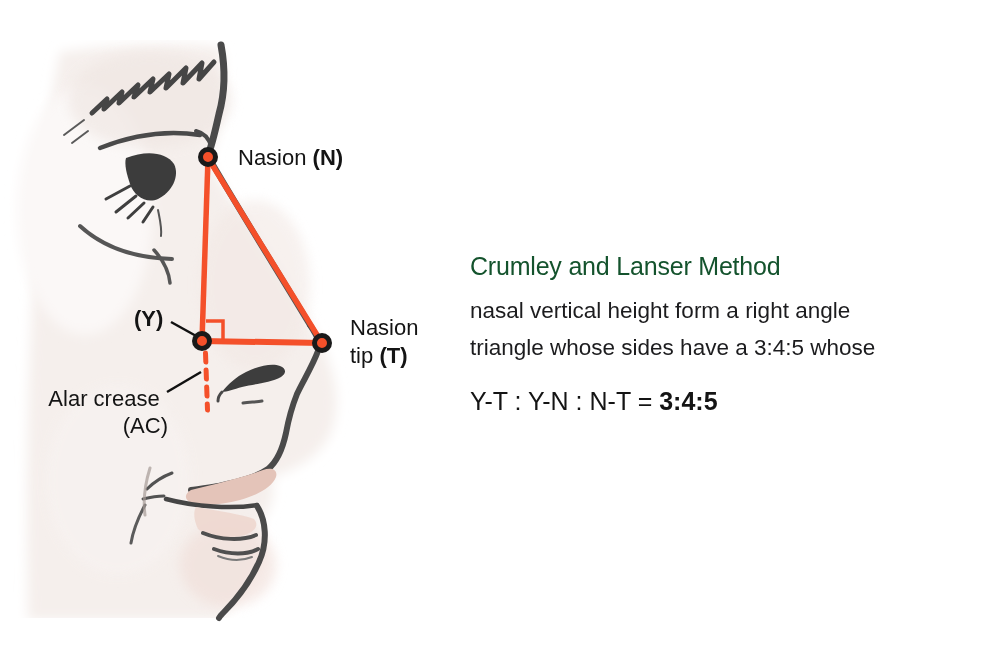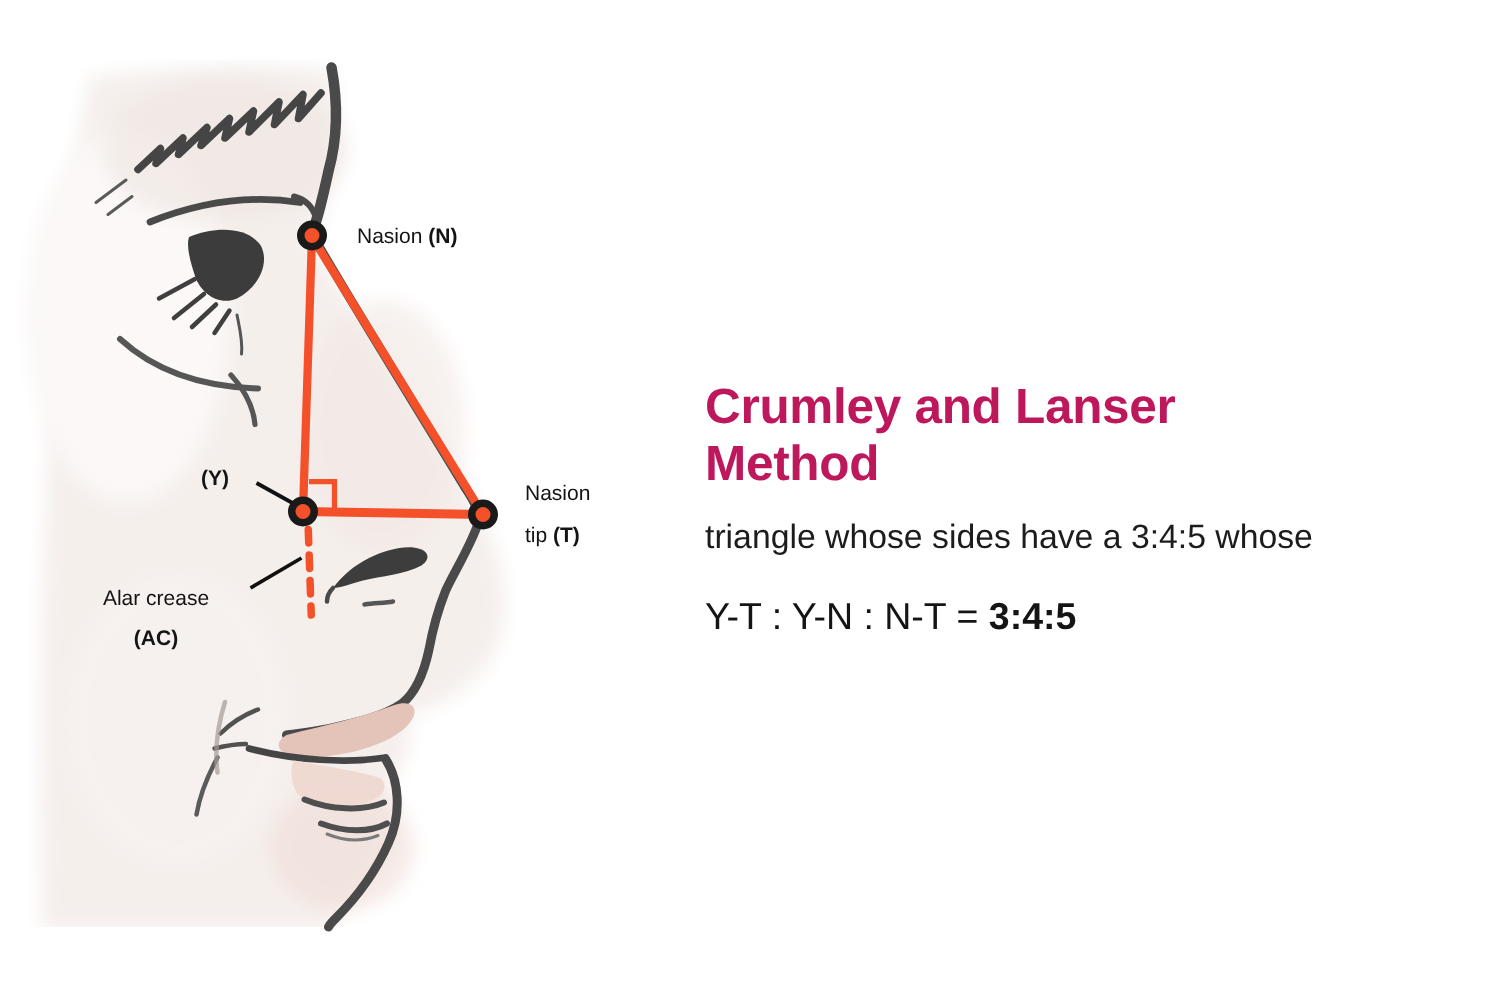--- a/index.html
+++ b/index.html
@@ -1,29 +1,29 @@
 <!DOCTYPE html>
 <html><head>
 <meta charset="utf-8">
 <style>
   html,body{margin:0;padding:0;background:#fff;}
   .canvas{
     position:relative;width:1000px;height:668px;background:#ffffff;overflow:hidden;
     font-family:"Liberation Sans", sans-serif;color:#141414;
   }
   .sketch-svg{position:absolute;left:0;top:0;}
-  .lbl{position:absolute;font-size:14px;line-height:27px;color:#141414;white-space:nowrap;}
+  .lbl{position:absolute;font-size:22px;line-height:27px;color:#141414;white-space:nowrap;}
   .lbl b{font-weight:700;}
   .lbl-nasion{left:238px;top:144px;}
   .lbl-y{left:134px;top:305px;font-weight:700;}
   .lbl-tip{left:350px;top:314px;line-height:28px;}
   .lbl-alar{left:40px;top:385px;width:128px;text-align:center;line-height:27px;white-space:nowrap;}
-  .lbl-alar .sym{display:block;font-weight:700;}
+  .lbl-alar .sym{display:block;font-weight:400;text-align:right;}
   .panel{position:absolute;left:470px;top:252px;width:420px;}
-  .panel-title{font-size:33px;font-weight:700;letter-spacing:-0.2px;color:#be185d;}
+  .panel-title{font-size:25px;font-weight:400;letter-spacing:-0.2px;color:#14532d;}
   .panel-body{margin-top:11px;font-size:22.5px;line-height:37px;color:#1c1c1e;}
   .panel-formula{margin-top:21px;font-size:25px;color:#141414;}
   .panel-formula b{font-weight:700;}
 </style>
 </head>
 <body>
 
 <div class="canvas">
 
   <svg class="sketch-svg" width="460" height="668" viewBox="0 0 460 668">
@@ -111,18 +111,19 @@
   </div>
 
   <div class="lbl lbl-alar">
     <span>Alar crease</span>
     <span class="sym">(AC)</span>
   </div>
 
   <div class="panel">
     <div class="panel-title">Crumley and Lanser Method</div>
     <div class="panel-body">
+      <div>nasal vertical height form a right angle</div>
       <div>triangle whose sides have a 3:4:5 whose</div>
     </div>
     <div class="panel-formula"><span>Y-T : Y-N : N-T =</span> <b>3:4:5</b></div>
   </div>
 
 </div>
 
 </body></html>

